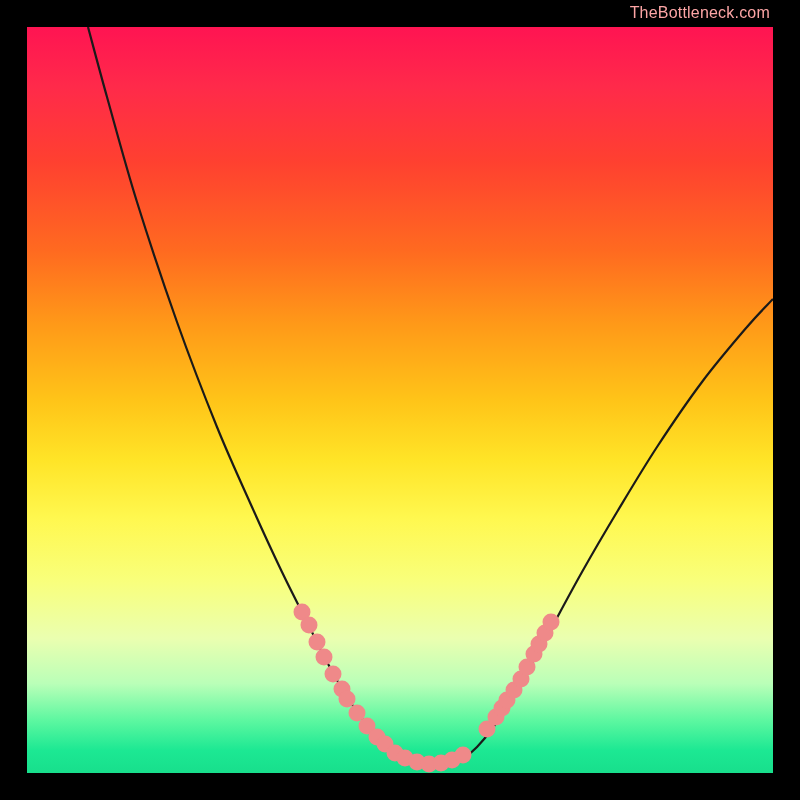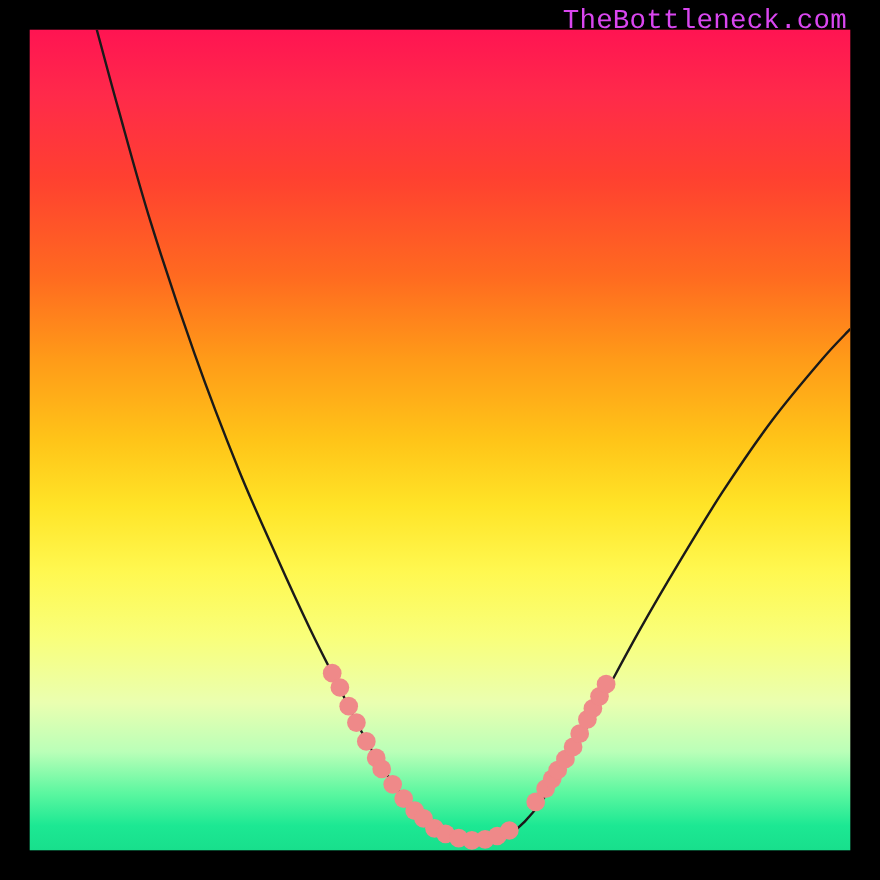--- a/index.html
+++ b/index.html
@@ -40,26 +40,25 @@
       #baffb8 88%,
       #5cf7a0 93%,
       #1ce893 97%,
       #18df8c 100%
     );
   }
   .watermark {
     position: absolute;
     top: 4px;
     right: 30px;
-    color: #d946ef;
-    font-size: 25px;
+    color: #fca5a5;
+    font-size: 16px;
     font-weight: 500;
     letter-spacing: 0.2px;
     z-index: 20;
-    font-family: Liberation Mono, monospace;
   }
   svg.curve-layer {
     position: absolute;
     left: 0;
     top: 0;
     width: 746px;
     height: 746px;
     z-index: 10;
   }
 </style>

